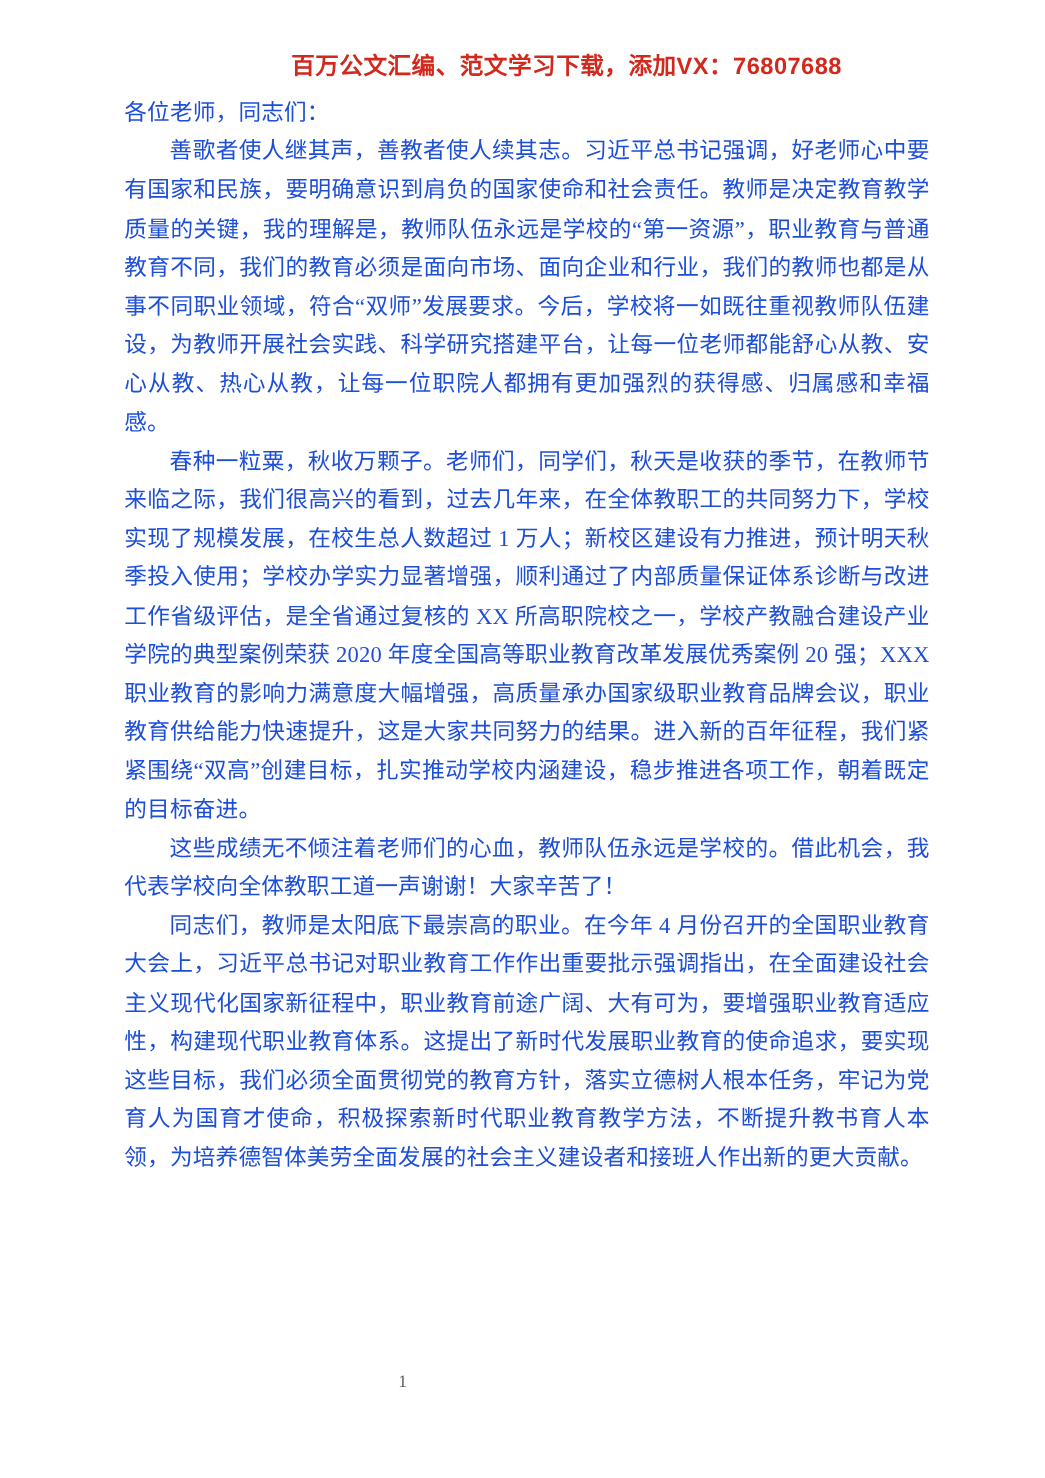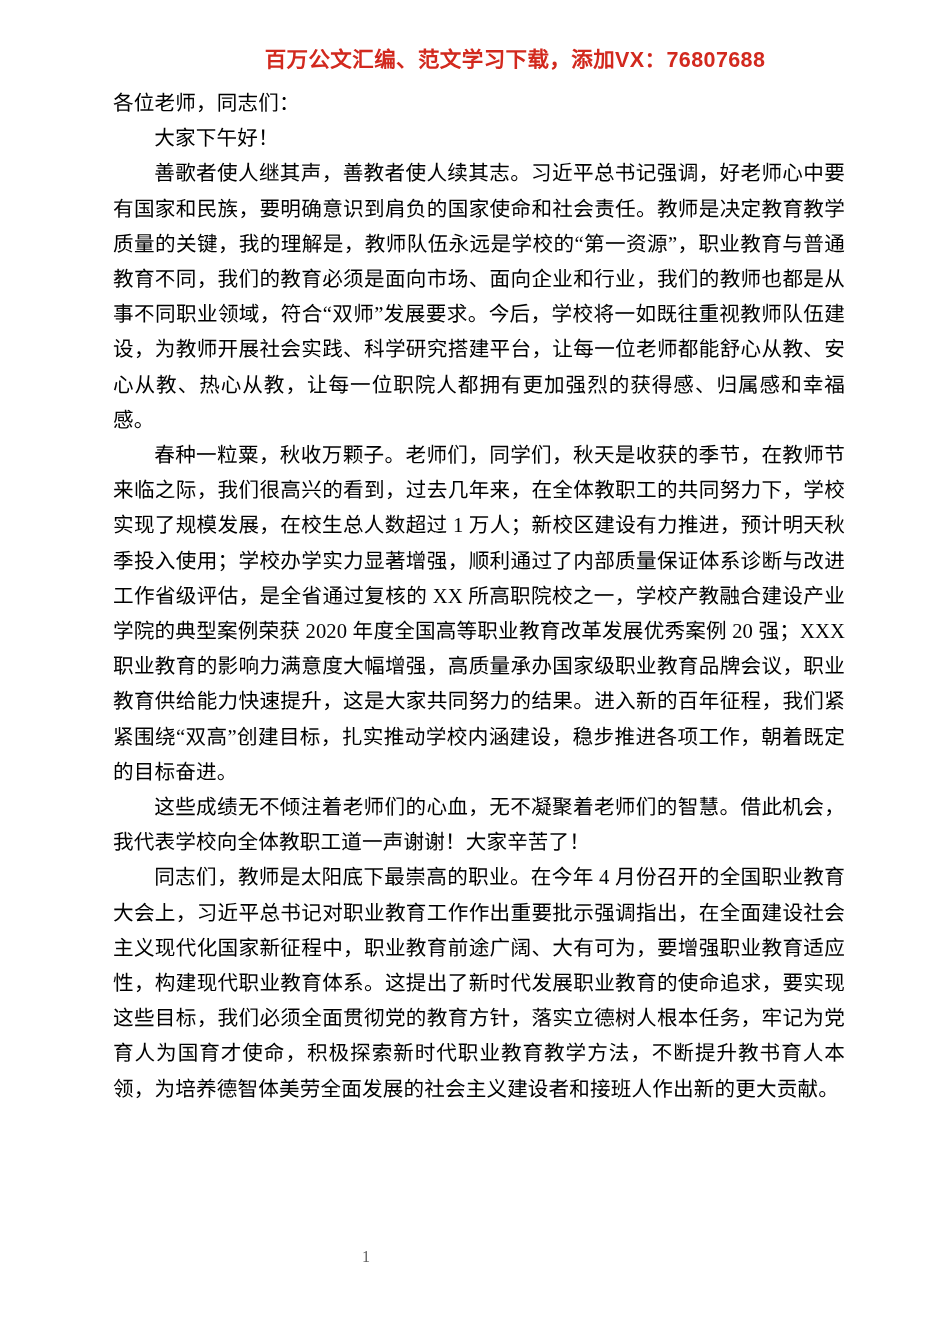--- a/index.html
+++ b/index.html
@@ -45,21 +45,21 @@
     position: absolute;
     top: 86px;
     left: 113px;
     width: 732px;
   }
 
   .para {
     margin: 0 0 0 0;
     font-size: 20.6px;
     line-height: 35.2px;
-    color: #000000;
+    color: #1d4ed8;
     text-align: justify;
     text-justify: inter-ideograph;
     text-indent: 2em;
     letter-spacing: 0.15px;
     font-family: "Liberation Serif", "DejaVu Serif", serif;
   }
 
   .para.no-indent {
     text-indent: 0;
   }
@@ -83,24 +83,23 @@
 </style>
 </head>
 <body>
 
 <div class="page">
 
   <div class="promo-header">百万公文汇编、范文学习下载，添加VX：76807688</div>
 
   <div class="doc-body">
     <p class="para no-indent">各位老师，同志们：</p>
-    <p class="para">大家下午好！</p>
     <p class="para">善歌者使人继其声，善教者使人续其志。习近平总书记强调，好老师心中要有国家和民族，要明确意识到肩负的国家使命和社会责任。教师是决定教育教学质量的关键，我的理解是，教师队伍永远是学校的“第一资源”，职业教育与普通教育不同，我们的教育必须是面向市场、面向企业和行业，我们的教师也都是从事不同职业领域，符合“双师”发展要求。今后，学校将一如既往重视教师队伍建设，为教师开展社会实践、科学研究搭建平台，让每一位老师都能舒心从教、安心从教、热心从教，让每一位职院人都拥有更加强烈的获得感、归属感和幸福感。</p>
     <p class="para">春种一粒粟，秋收万颗子。老师们，同学们，秋天是收获的季节，在教师节来临之际，我们很高兴的看到，过去几年来，在全体教职工的共同努力下，学校实现了规模发展，在校生总人数超过 1 万人；新校区建设有力推进，预计明天秋季投入使用；学校办学实力显著增强，顺利通过了内部质量保证体系诊断与改进工作省级评估，是全省通过复核的 XX 所高职院校之一，学校产教融合建设产业学院的典型案例荣获 2020 年度全国高等职业教育改革发展优秀案例 20 强；XXX 职业教育的影响力满意度大幅增强，高质量承办国家级职业教育品牌会议，职业教育供给能力快速提升，这是大家共同努力的结果。进入新的百年征程，我们紧紧围绕“双高”创建目标，扎实推动学校内涵建设，稳步推进各项工作，朝着既定的目标奋进。</p>
-    <p class="para">这些成绩无不倾注着老师们的心血，无不凝聚着老师们的智慧。借此机会，我代表学校向全体教职工道一声谢谢！大家辛苦了！</p>
+    <p class="para">这些成绩无不倾注着老师们的心血，教师队伍永远是学校的。借此机会，我代表学校向全体教职工道一声谢谢！大家辛苦了！</p>
     <p class="para">同志们，教师是太阳底下最崇高的职业。在今年 4 月份召开的全国职业教育大会上，习近平总书记对职业教育工作作出重要批示强调指出，在全面建设社会主义现代化国家新征程中，职业教育前途广阔、大有可为，要增强职业教育适应性，构建现代职业教育体系。这提出了新时代发展职业教育的使命追求，要实现这些目标，我们必须全面贯彻党的教育方针，落实立德树人根本任务，牢记为党育人为国育才使命，积极探索新时代职业教育教学方法，不断提升教书育人本领，为培养德智体美劳全面发展的社会主义建设者和接班人作出新的更大贡献。</p>
   </div>
 
   <div class="page-number">
     <span class="page-number-inner">1</span>
   </div>
 
 </div>
 
 </body></html>

